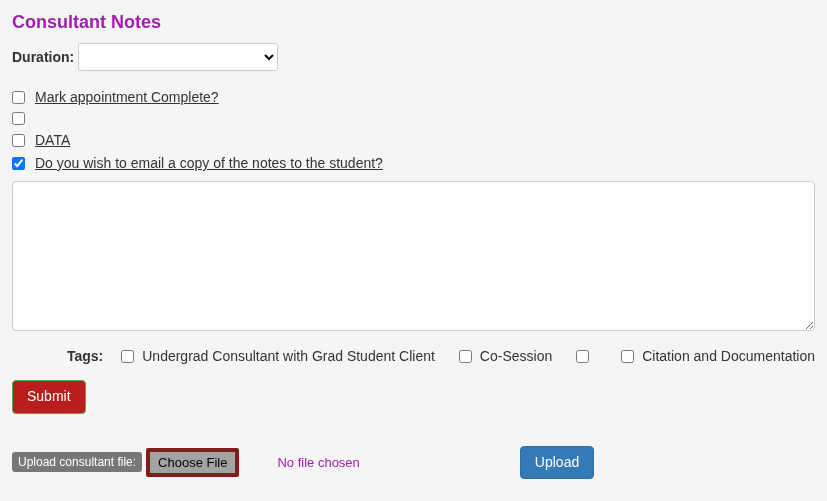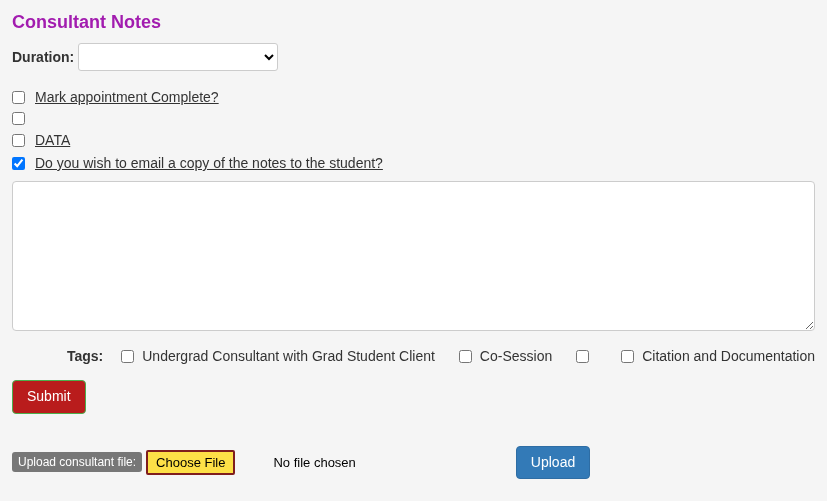--- a/index.html
+++ b/index.html
@@ -114,31 +114,31 @@
       font-size: 12px;
       padding: 3px 6px;
       border-radius: 3px;
       margin-right: 4px;
     }
     .file-input-wrap {
       display: inline-flex;
       align-items: center;
     }
     .choose-file-btn {
-      background: #fde047;
-      border: 2px solid #7f1d1d;
+      background: #a3a3a3;
+      border: 4px solid #7f1d1d;
       padding: 3px 8px;
       font-size: 13px;
       border-radius: 2px;
       cursor: pointer;
       margin-right: 6px;
     }
     .no-file {
       font-size: 13px;
-      color: #000000;
+      color: #a21caf;
       padding-left: 32px;
     }
     .upload-btn-wrap {
       margin-left: 160px;
     }
     input[type="checkbox"] {
       width: 13px;
       height: 13px;
     }
   </style>

